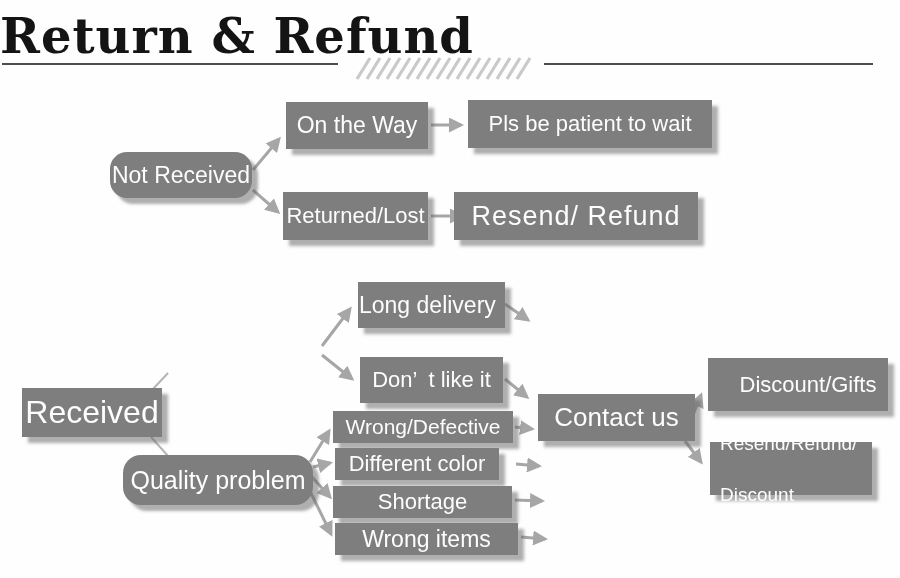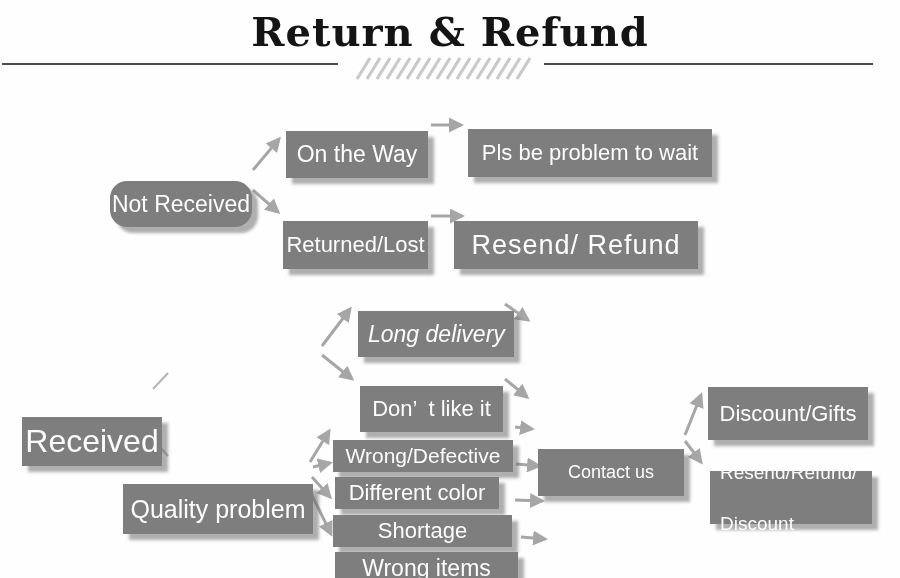--- a/index.html
+++ b/index.html
@@ -1,47 +1,47 @@
 <!DOCTYPE html>
 <html><head>
 <meta charset="utf-8">
 <style>
   html,body{margin:0;padding:0;background:#ffffff;}
   .canvas{
     position:relative;width:900px;height:578px;background:#fefefe;
     overflow:hidden;font-family:"Liberation Sans",sans-serif;
   }
   .title{
-    position:absolute;top:8px;left:0;width:100%;text-align:center;
-    font-family:"DejaVu Serif",serif;font-weight:700;font-size:40px;
+    position:absolute;top:8px;left:0;width:100%;text-align:left;
+    font-family:"DejaVu Serif",serif;font-weight:700;font-size:48px;
     color:#141414;letter-spacing:1px;
   }
   .overlay{position:absolute;left:0;top:0;width:900px;height:578px;}
   .node{
     position:absolute;background:#7e7e7e;color:#fdfdfd;
     display:flex;align-items:center;justify-content:center;
     box-shadow:6px 6px 3px rgba(95,95,95,0.5);
-    white-space:nowrap;line-height:1.05;margin-top:29px;
+    white-space:nowrap;line-height:1.05;
   }
   #n-not-received{left:110px;top:152px;width:142px;height:46px;font-size:23px;border-radius:17px;}
   #n-on-the-way{left:286px;top:102px;width:142px;height:47px;font-size:23px;}
   #n-pls-wait{left:468px;top:100px;width:244px;height:48px;font-size:22px;}
   #n-returned-lost{left:283px;top:192px;width:145px;height:48px;font-size:22px;}
   #n-resend-refund{left:454px;top:192px;width:244px;height:48px;font-size:27px;letter-spacing:1px;}
   #n-received{left:22px;top:388px;width:140px;height:49px;font-size:32px;}
   #n-not-quality{left:123px;top:323px;width:197px;height:49px;font-size:21px;}
-  #n-long-delivery{left:358px;top:282px;width:146px;height:46px;font-size:23px;justify-content:flex-start;padding-left:10px;font-style:italic;}
+  #n-long-delivery{left:358px;top:282px;width:146px;height:46px;font-size:23px;justify-content:flex-start;padding-left:1px;}
   #n-dont-like{left:360px;top:357px;width:143px;height:46px;font-size:22px;}
-  #n-quality{left:123px;top:455px;width:190px;height:50px;font-size:25px;}
+  #n-quality{left:123px;top:455px;width:190px;height:50px;font-size:25px;border-radius:18px;}
   #n-broken{left:333px;top:411px;width:180px;height:32px;font-size:21px;}
   #n-diff-color{left:335px;top:448px;width:164px;height:32px;font-size:22px;}
   #n-shortage{left:333px;top:486px;width:179px;height:32px;font-size:22px;}
   #n-wrong-items{left:335px;top:523px;width:183px;height:32px;font-size:23px;}
-  #n-contact{left:538px;top:420px;width:146px;height:47px;font-size:18px;}
-  #n-discount-gifts{left:708px;top:358px;width:160px;height:53px;font-size:22px;}
+  #n-contact{left:538px;top:394px;width:157px;height:47px;font-size:26px;}
+  #n-discount-gifts{left:708px;top:358px;width:160px;height:53px;font-size:22px;padding-left:20px;}
   #n-resend-refund-discount{
     left:710px;top:442px;width:162px;height:53px;font-size:19px;
     flex-direction:column;align-items:flex-start;justify-content:center;
     padding-left:10px;box-sizing:border-box;line-height:23px;gap:28px;
   }
 </style>
 </head>
 <body>
 
 <div class="canvas">
@@ -103,21 +103,21 @@
       <line x1="516" y1="464" x2="539" y2="466" marker-end="url(#ah)"></line>
       <line x1="515" y1="500" x2="542" y2="501" marker-end="url(#ah)"></line>
       <line x1="521" y1="537" x2="545" y2="539" marker-end="url(#ah)"></line>
       <line x1="685" y1="435" x2="701" y2="395" marker-end="url(#ah)"></line>
       <line x1="685" y1="441" x2="701" y2="462" marker-end="url(#ah)"></line>
     </g>
   </svg>
 
   <div class="node" id="n-not-received">Not Received</div>
   <div class="node" id="n-on-the-way">On the Way</div>
-  <div class="node" id="n-pls-wait">Pls be problem to wait</div>
+  <div class="node" id="n-pls-wait">Pls be patient to wait</div>
   <div class="node" id="n-returned-lost">Returned/Lost</div>
   <div class="node" id="n-resend-refund">Resend/ Refund</div>
 
   <div class="node" id="n-received">Received</div>
   <div class="node" id="n-long-delivery">Long delivery</div>
   <div class="node" id="n-dont-like">Don’ t like it</div>
   <div class="node" id="n-quality">Quality problem</div>
   <div class="node" id="n-broken">Wrong/Defective</div>
   <div class="node" id="n-diff-color">Different color</div>
   <div class="node" id="n-shortage">Shortage</div>

